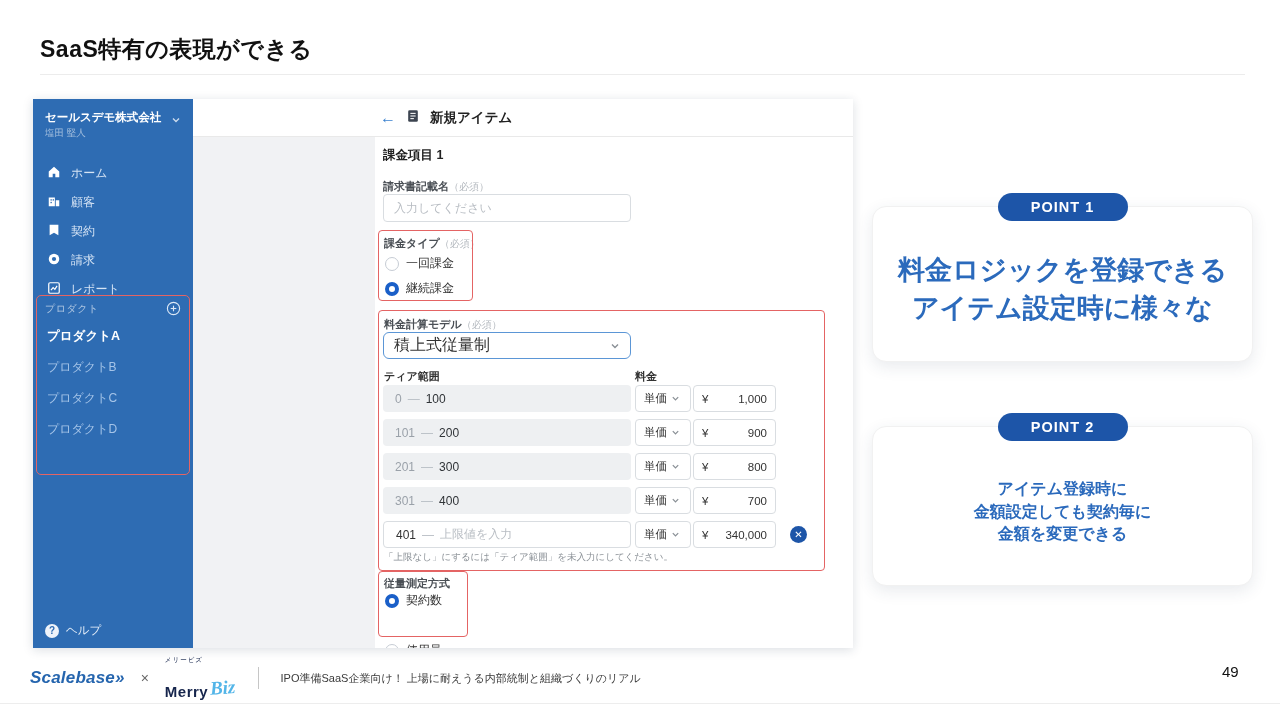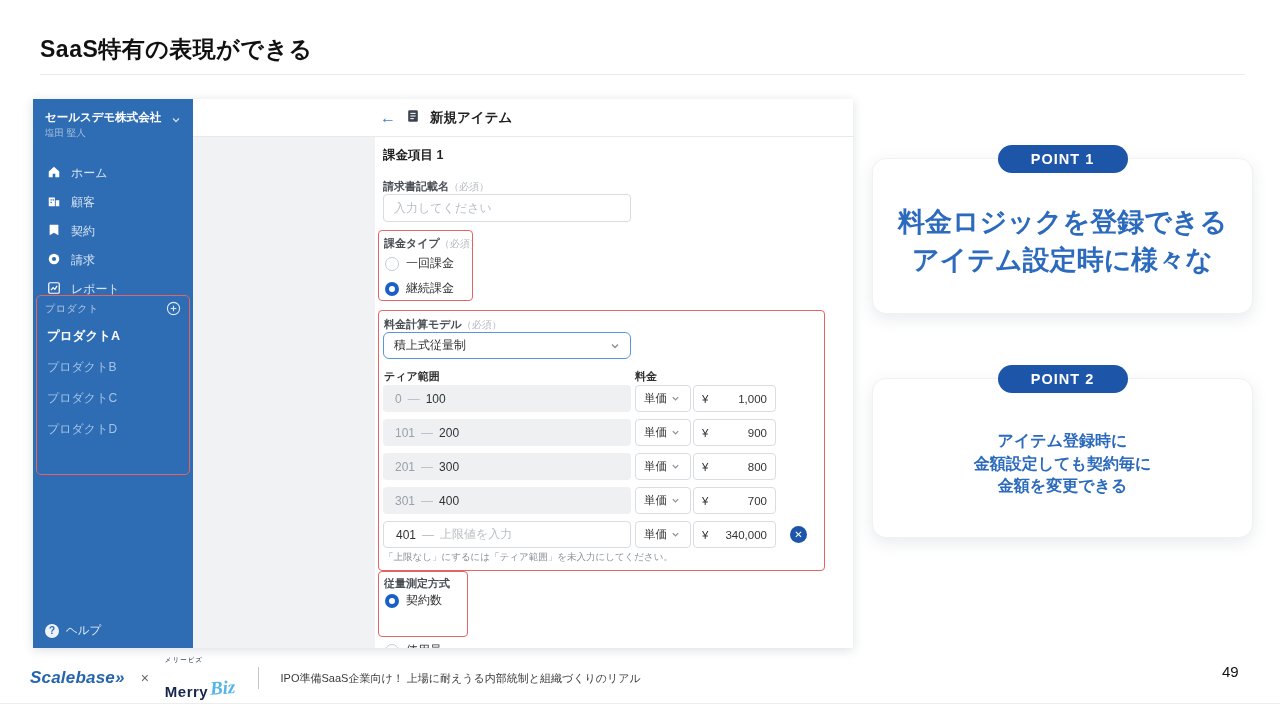--- a/index.html
+++ b/index.html
@@ -63,21 +63,21 @@
   .lbl-billing { left:351px; top:137px; }
   .radio-row { display:flex; align-items:center; gap:7px; cursor:pointer; }
   .radio { width:14px; height:14px; border-radius:50%; background:#fff; border:1.5px solid #c6ccd4; flex:0 0 auto; }
   .radio.checked { border:4.5px solid #1a5fc8; }
   .radio-label { font-size:12px; color:#333; }
   .r-once { left:352px; top:156px; } .r-cont { left:352px; top:181px; }
   .r-contract { left:352px; top:493px; } .r-usage { left:352px; top:518px;margin-top:25px; }
 
   .lbl-model { left:351px; top:218px; }
   .model-select { left:350px; top:233px; width:248px; height:27px; border:1.5px solid #5b96d6; border-radius:6px;
-    background:#fff; display:flex; align-items:center; padding:0 10px; font-size:12px; color:#333; cursor:pointer; }
+    background:#fff; display:flex; align-items:center; padding:0 10px; font-size:16px; color:#333; cursor:pointer; }
   .model-select svg { margin-left:auto; }
 
   .col-hdr { font-size:11px; font-weight:bold; color:#333; }
   .col-range { left:351px; top:270px; } .col-price { left:602px; top:270px; }
 
   .range-box { left:350px; width:248px; height:27px; background:#eef0f2; border-radius:4px;
     display:flex; align-items:center; padding:0 12px; font-size:12px; gap:6px; }
   .range-box .from { color:#9aa1a9; } .range-box .dash { color:#b7bdc4; }
   .range-box .to { color:#2f3337; font-weight:500; }
   .range-box.editable { background:#fff; border:1px solid #d9dde1; }
@@ -92,21 +92,21 @@
 
   .close-circle { left:757px; width:17px; height:17px; border-radius:50%; background:#1d55a8; color:#fff;
     display:flex; align-items:center; justify-content:center; font-size:10px; font-weight:bold; cursor:pointer; }
 
   .tier-note { left:351px; top:449px; font-size:9.5px; color:#8a9096; }
   .lbl-measure { left:351px; top:477px; }
 
   
   .point-card { left:872px; width:381px; background:#fff; border:1px solid #f1f1f1; border-radius:14px;
     box-shadow:0 5px 16px rgba(40,60,90,.10); display:flex; flex-direction:column;
-    align-items:center; justify-content:center; }
+    align-items:center; justify-content:center;margin-top:48px; }
   .card1 { top:158px; height:156px; } .card2 { top:378px; height:160px; }
   .point-badge { position:absolute; left:50%; transform:translateX(-50%); top:-14px; height:28px; min-width:130px;
     background:#1d55a8; border-radius:15px; color:#fff; font-size:14.5px; font-weight:bold; letter-spacing:1px;
     display:flex; align-items:center; justify-content:center; padding:0 22px; }
   .point-text { text-align:center; color:#2b6abc; font-weight:bold; line-height:1.42; }
   .card1 .point-text { font-size:27px; margin-top:10px; }
   .card2 .point-text { font-size:16px; margin-top:12px; }
 
   
   .footer { left:30px; top:662px; height:32px; display:flex; align-items:center; }

